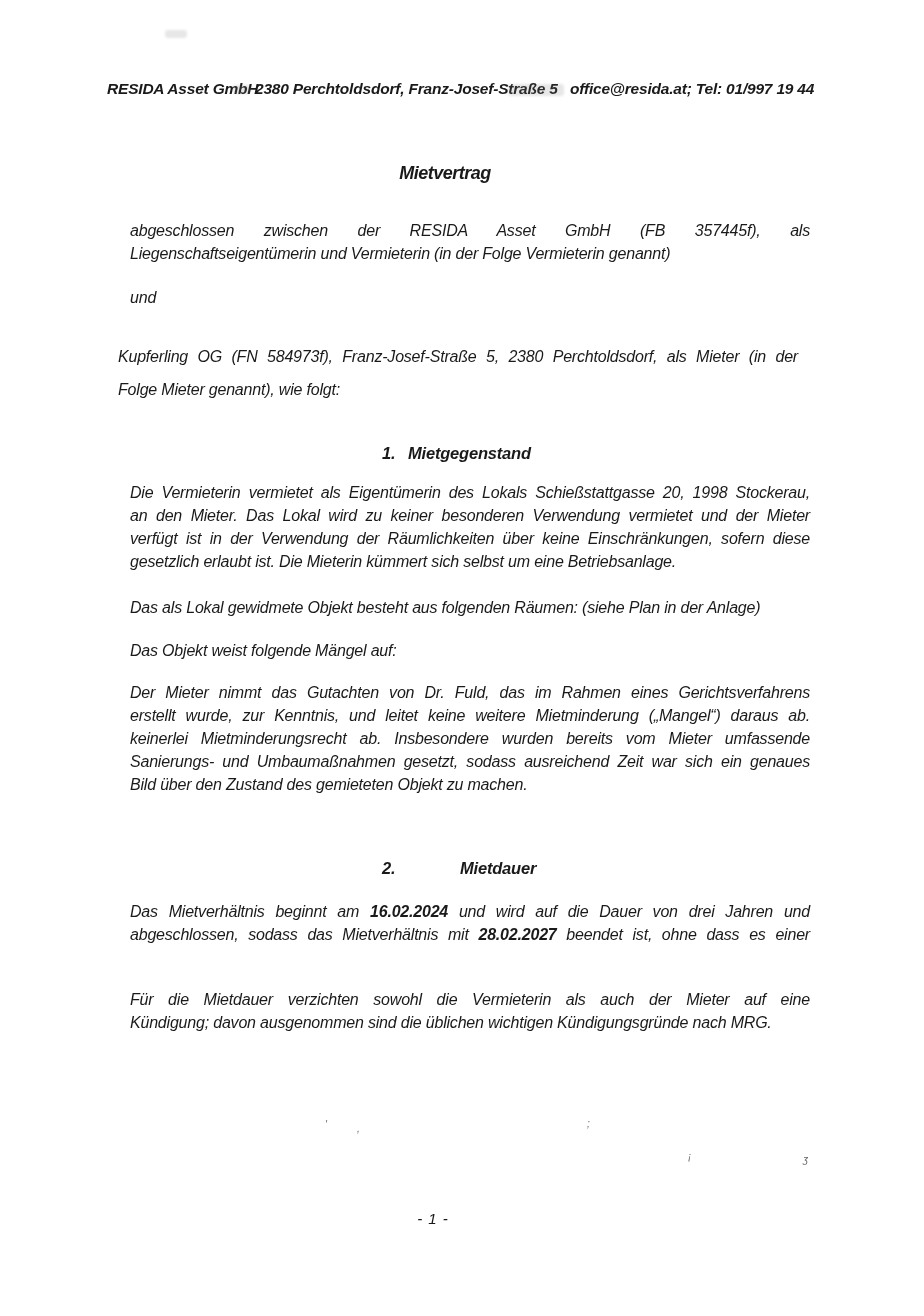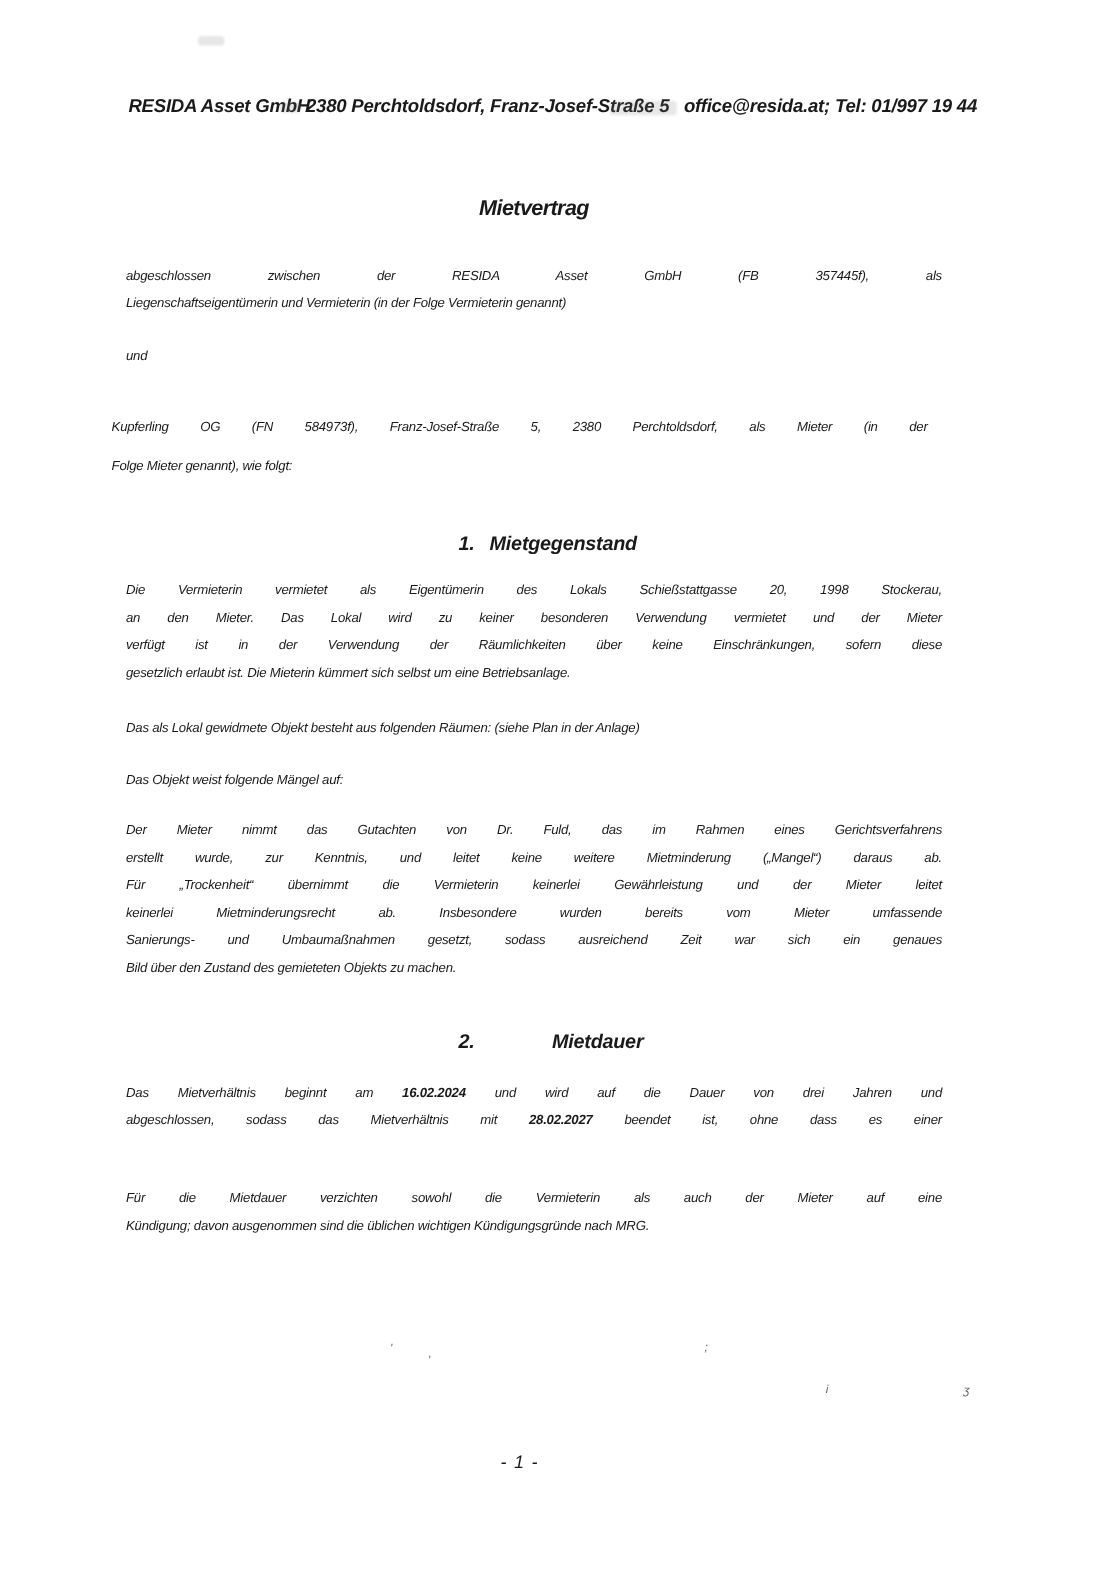--- a/index.html
+++ b/index.html
@@ -8,21 +8,21 @@
     width: 924px;
     height: 1316px;
     margin: 0 auto;
     background: #ffffff;
     font-family: "Liberation Sans", sans-serif;
     color: #1a1a1a;
     overflow: hidden;
     font-style: italic;
   }
   .abs { position: absolute; }
-  .para { width: 680px; font-size: 11px; letter-spacing: -0.2px; }
+  .para { width: 680px; font-size: 16px; letter-spacing: -0.2px; margin-left: 25px; }
   .line { line-height: 23px; }
   .jl { text-align: justify; text-align-last: justify; }
   .ll { text-align: left; }
   .wide .line { line-height: 33px; }
   .letterhead-text { font-size: 15.5px; font-weight: bold; letter-spacing: -0.2px; white-space: nowrap; }
   .doc-title {
     left: 105px; top: 156px; width: 680px;
     text-align: center; font-size: 18px; font-weight: bold;
     letter-spacing: -0.5px; line-height: 34px;
   }
@@ -79,24 +79,23 @@
     <div class="line ll">Das als Lokal gewidmete Objekt besteht aus folgenden Räumen: (siehe Plan in der Anlage)</div>
   </div>
 
   <div class="abs para" style="left:105px; top:639px;">
     <div class="line ll">Das Objekt weist folgende Mängel auf:</div>
   </div>
 
   <div class="abs para" style="left:105px; top:681px;">
     <div class="line jl">Der Mieter nimmt das Gutachten von Dr. Fuld, das im Rahmen eines Gerichtsverfahrens</div>
     <div class="line jl">erstellt wurde, zur Kenntnis, und leitet keine weitere Mietminderung („Mangel“) daraus ab.</div>
-    <div class="line jl">Für „Trockenheit“ übernimmt die Vermieterin keinerlei Gewährleistung und der Mieter leitet</div>
     <div class="line jl">keinerlei Mietminderungsrecht ab. Insbesondere wurden bereits vom Mieter umfassende</div>
     <div class="line jl">Sanierungs- und Umbaumaßnahmen gesetzt, sodass ausreichend Zeit war sich ein genaues</div>
-    <div class="line ll">Bild über den Zustand des gemieteten Objekts zu machen.</div>
+    <div class="line ll">Bild über den Zustand des gemieteten Objekt zu machen.</div>
   </div>
 
   <span class="abs sec-head" style="left:382px; top:857px;">2.</span>
   <span class="abs sec-head" style="left:460px; top:857px;">Mietdauer</span>
 
   <div class="abs para" style="left:105px; top:900px;">
     <div class="line jl"><span>Das Mietverhältnis beginnt am </span><b>16.02.2024</b><span> und wird auf die Dauer von drei Jahren und</span></div>
     <div class="line jl"><span>abgeschlossen, sodass das Mietverhältnis mit </span><b>28.02.2027</b><span> beendet ist, ohne dass es einer</span></div>
   </div>
 

